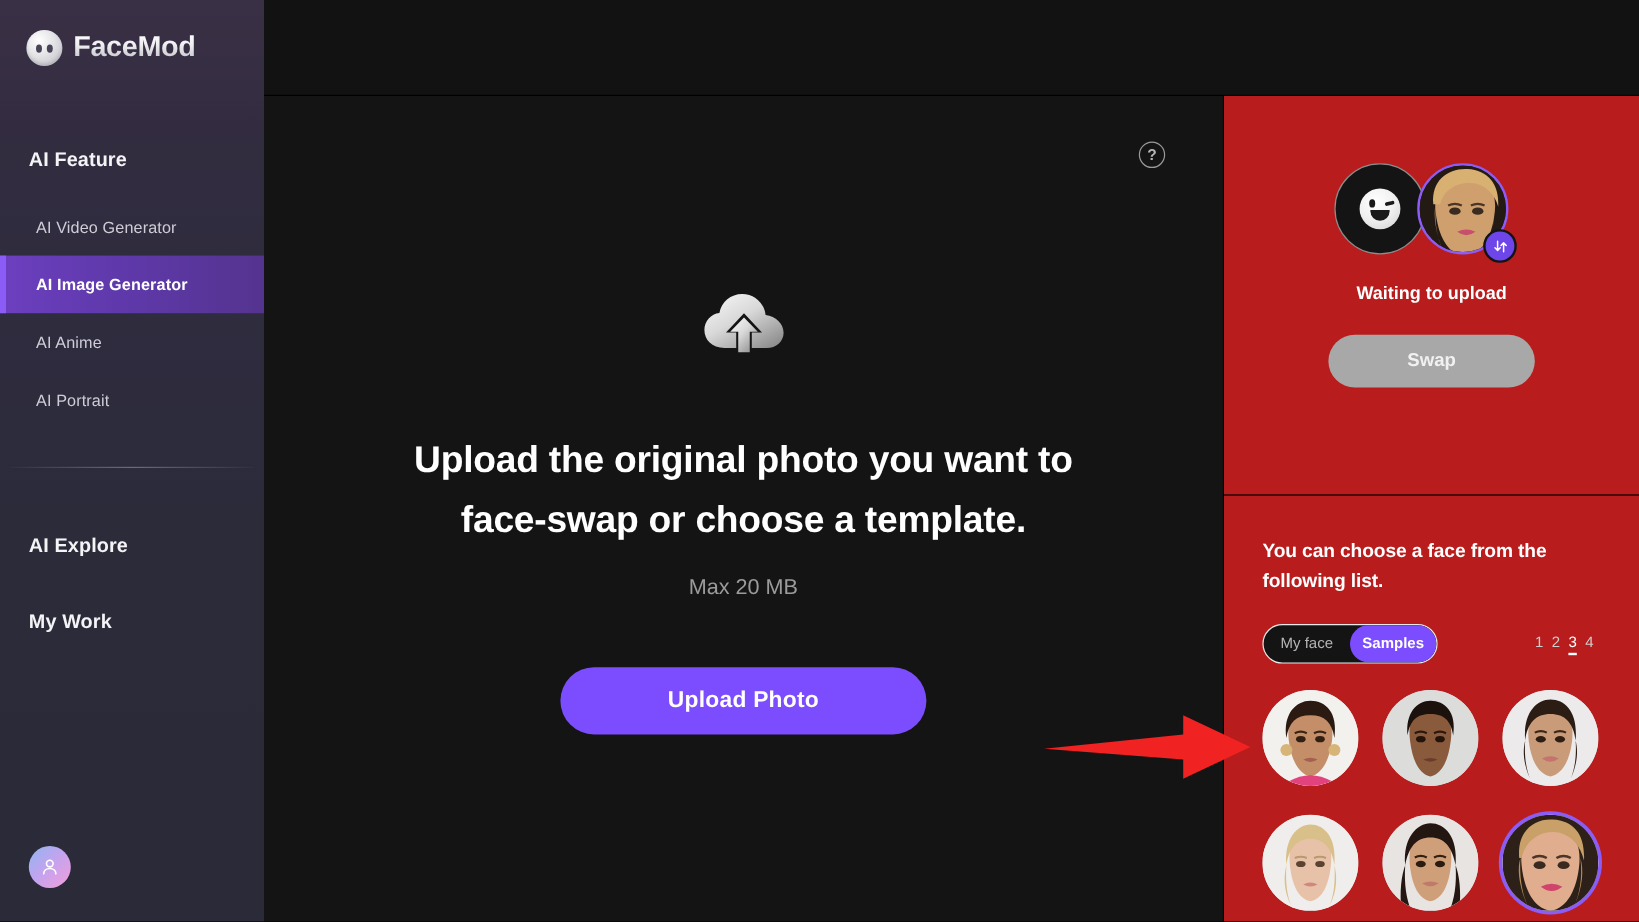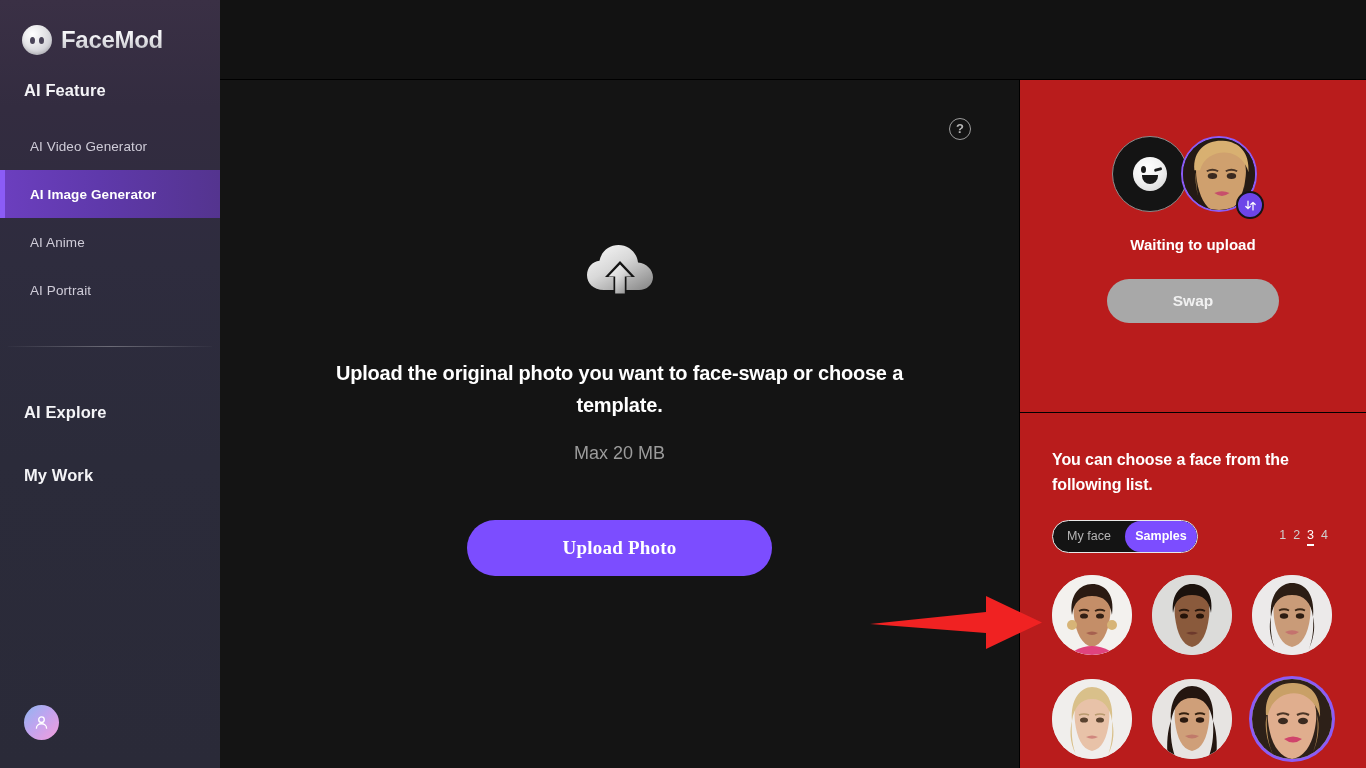--- a/index.html
+++ b/index.html
@@ -33,21 +33,21 @@
   .logo-text {
     font-size: 24px; font-weight: 800; letter-spacing: -0.3px;
     background: linear-gradient(180deg, #ffffff 0%, #efeff2 40%, #b6b6bd 100%);
     -webkit-background-clip: text; background-clip: text; color: transparent;
   }
 
   .side-section-title {
     font-size: 16.5px; font-weight: 700; color: #f4f4f7;
     padding: 0 0 0 24px; letter-spacing: 0.1px;
   }
-  .sec-feature { margin-top: 26px; }
+  .sec-feature { margin-top: 69px; }
 
   .nav-list { margin-top: 22px; }
   .nav-item {
     position: relative;
     height: 48px; display: flex; align-items: center;
     padding-left: 30px;
     font-size: 13.5px; color: #cfccd8; letter-spacing: 0.1px;
     cursor: pointer;
   }
   .nav-item.active {
@@ -87,31 +87,31 @@
   .help-icon {
     position: absolute; top: 38px; right: 48px;
     width: 22px; height: 22px; border-radius: 50%;
     border: 1.6px solid #9b9b9b; color: #b6b6b6;
     font-size: 13px; line-height: 19px; text-align: center; font-weight: 700;
     cursor: pointer; user-select: none;
   }
   .cloud-wrap { margin-top: 160px; }
   .headline {
     margin-top: 55px; width: 600px; text-align: center;
-    font-size: 20px; font-weight: 800; line-height: 1.6; color: #ffffff;
+    font-size: 31px; font-weight: 800; line-height: 1.6; color: #ffffff;
     letter-spacing: -0.2px;
   }
   .subnote { margin-top: 22px; font-size: 18px; color: #9b9b9b; }
   .upload-btn {
     margin-top: 56px; width: 305px; height: 56px; border-radius: 28px;
     background: #7c4dff; color: #fff;
     font-size: 19px; font-weight: 800; letter-spacing: 0.2px;
     border: none; cursor: pointer;
     display: flex; align-items: center; justify-content: center;
-    font-family: Liberation Serif, serif;
+    font-family: Liberation Sans, sans-serif;
   }
 
   
   .red-arrow { position: absolute; left: 650px; top: 512px; pointer-events: none; }
 
   
   .right { width: 346px; flex: 0 0 346px; background: #b91c1c; display: flex; flex-direction: column; }
   .right-top {
     height: 333px; border-bottom: 1px solid #000;
     display: flex; flex-direction: column; align-items: center;

